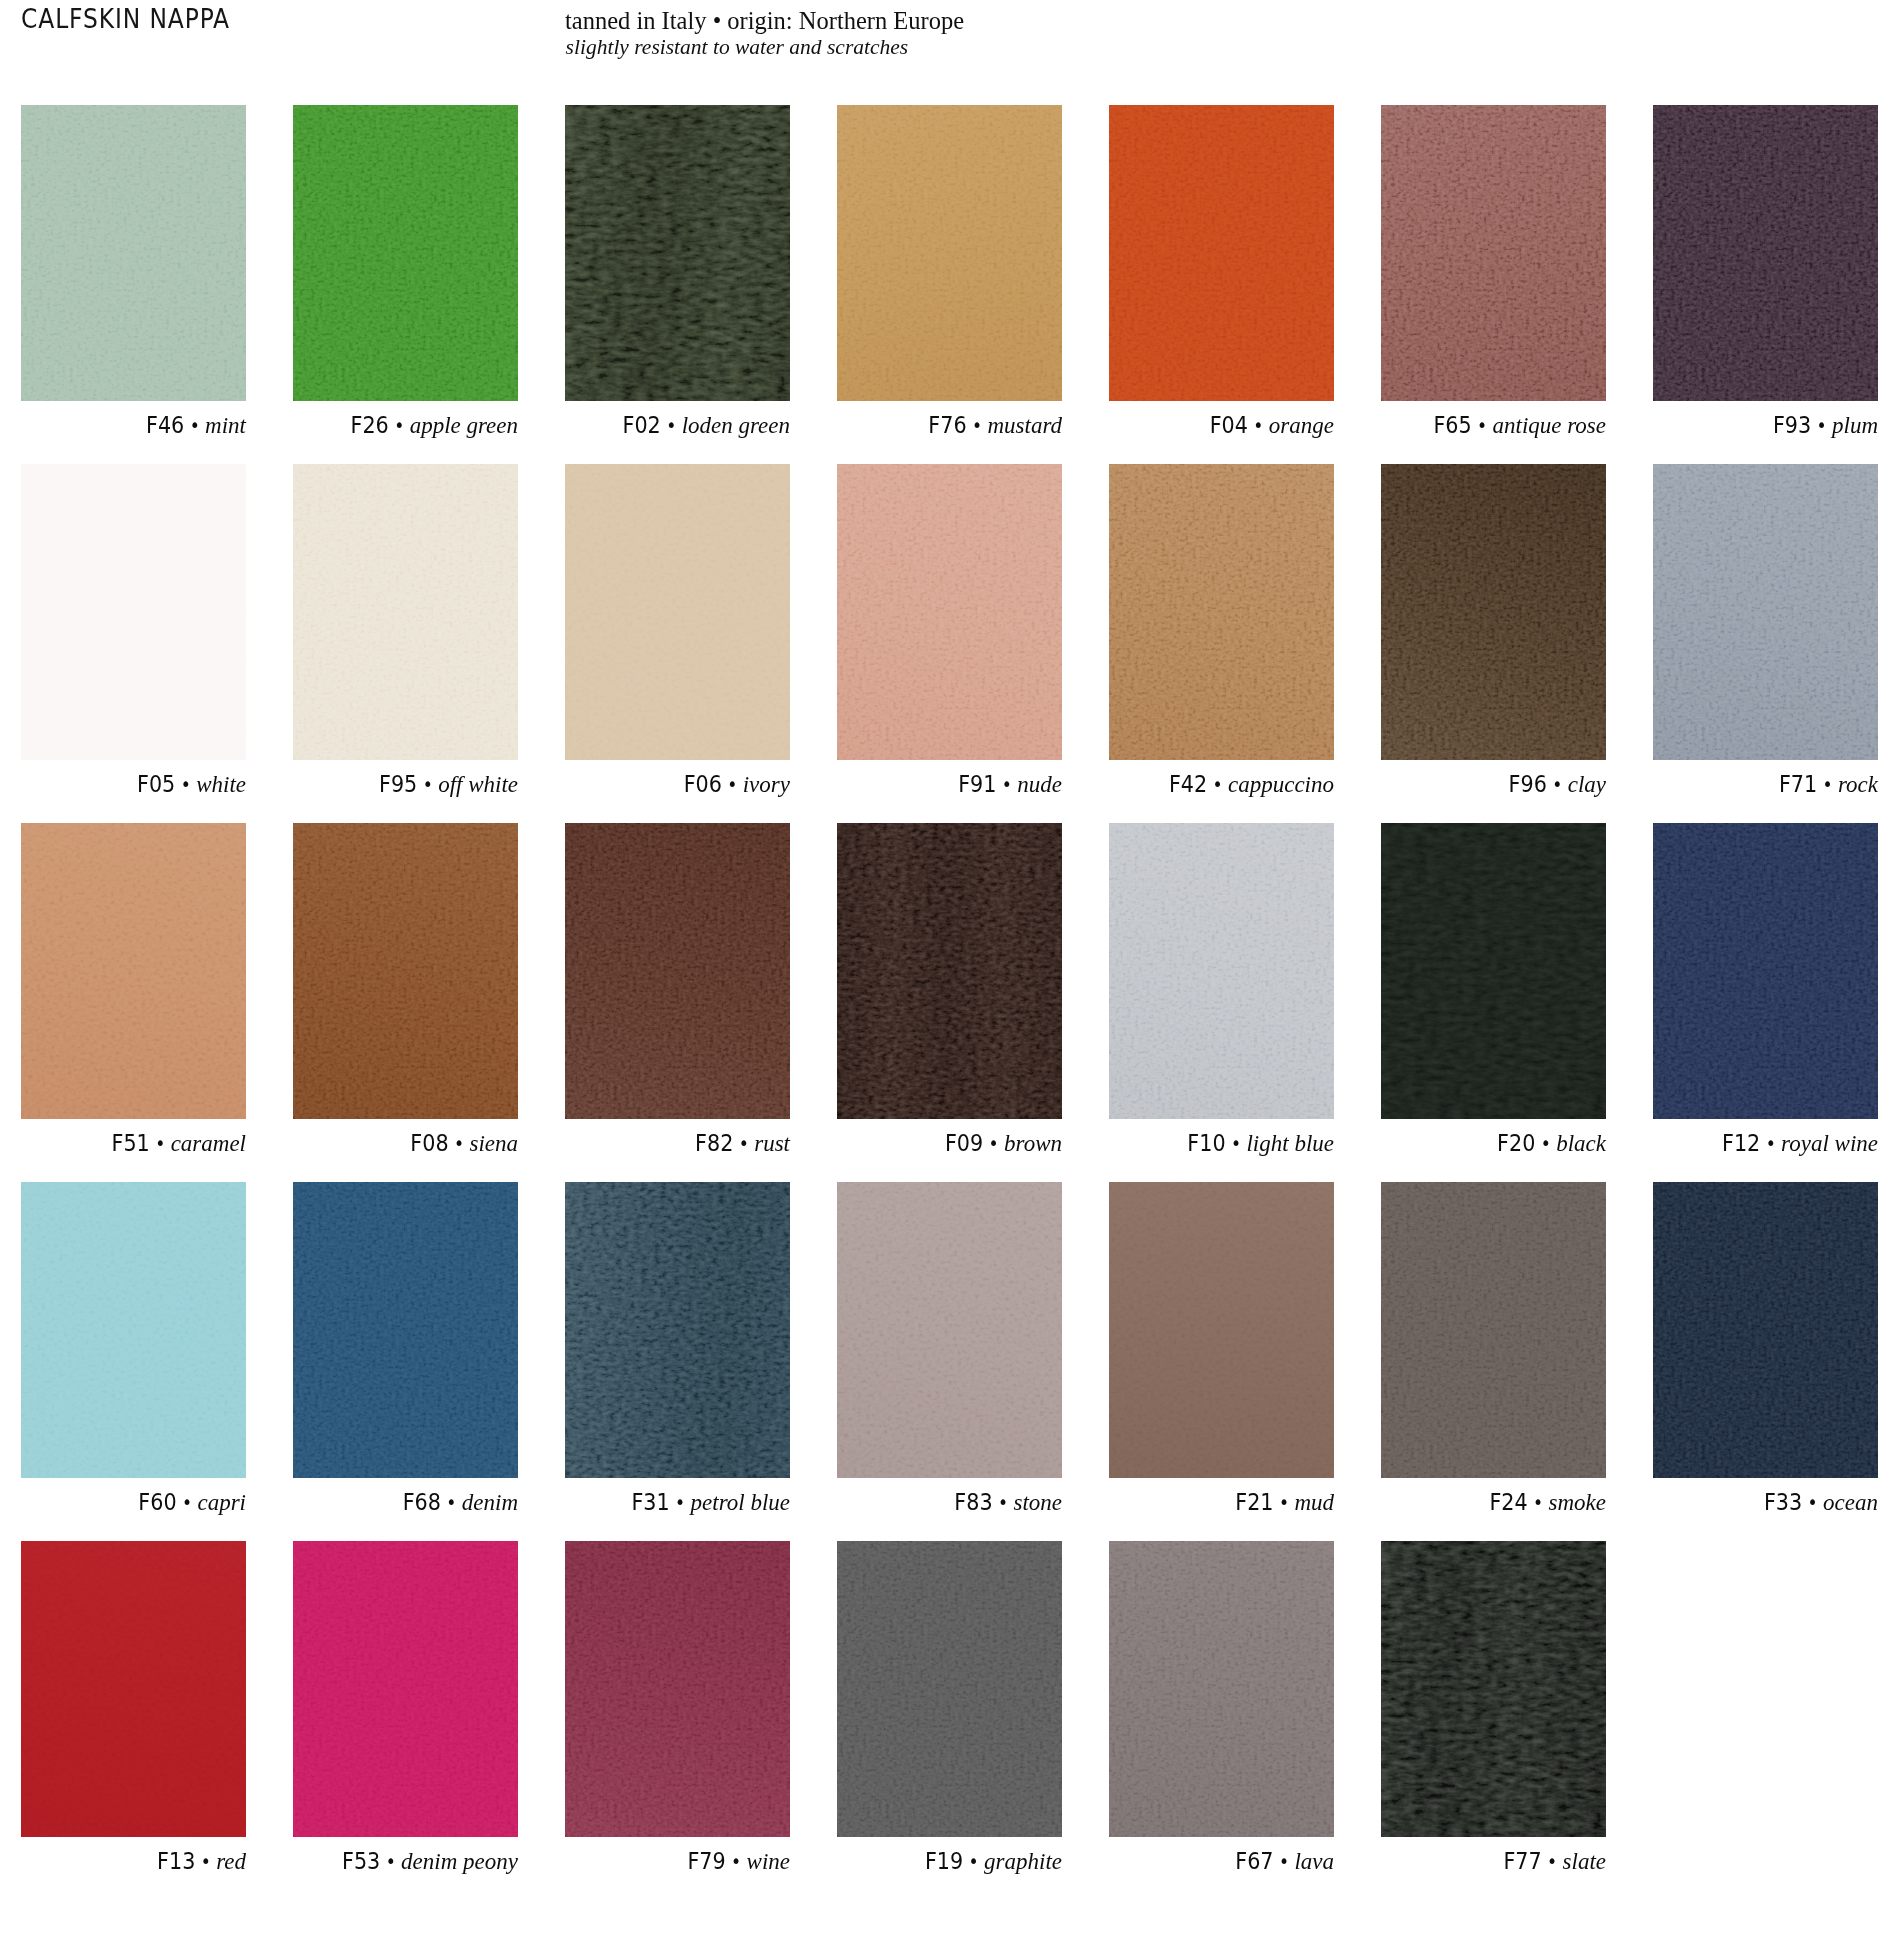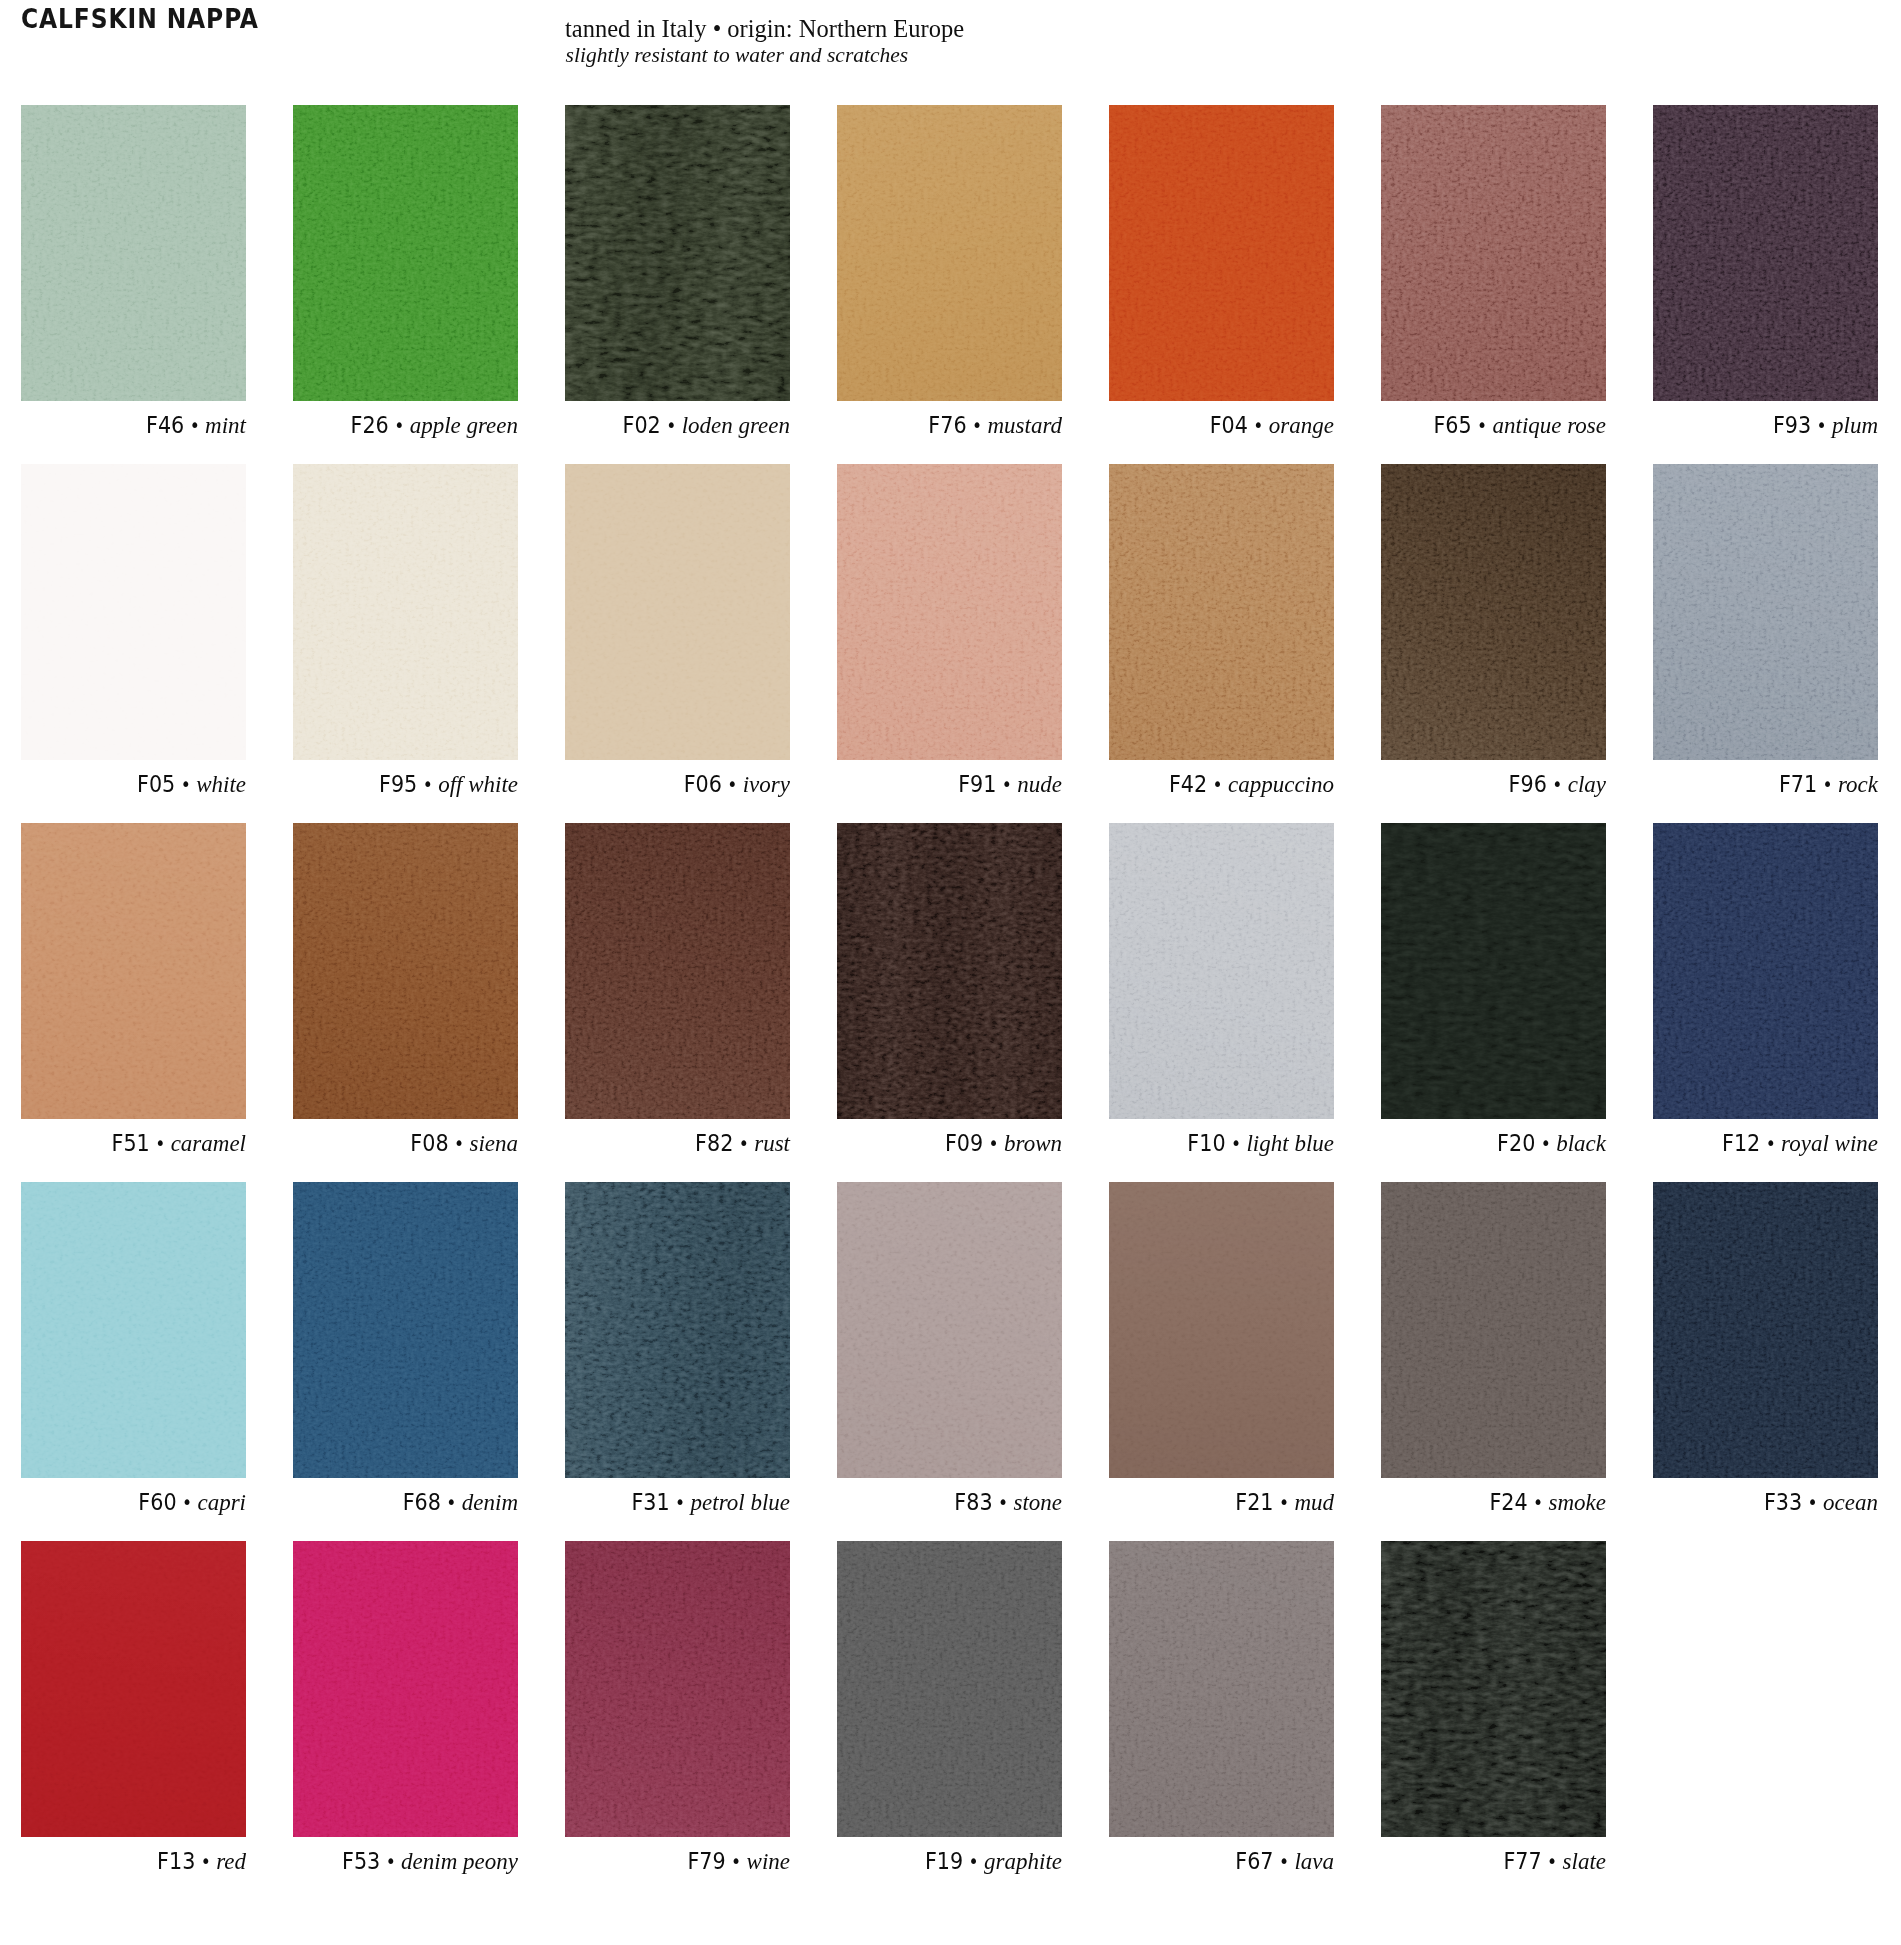--- a/index.html
+++ b/index.html
@@ -8,26 +8,26 @@
     width:1901px; height:1946px; position:relative; overflow:hidden;
     font-family:"Liberation Sans", sans-serif;
     -webkit-font-smoothing:antialiased;
   }
 
   
   #page-header { position:absolute; left:0; top:0; width:1901px; height:95px; }
   #page-title {
     position:absolute; left:21px; top:0px;
     font-family:"DejaVu Sans", sans-serif; font-stretch:condensed;
-    font-size:26px; font-weight:700; letter-spacing:0.9px;
+    font-size:26px; font-weight:400; letter-spacing:0.9px;
     line-height:38px; color:#161616; white-space:nowrap;
   }
   #header-meta {
     position:absolute; left:565px; top:0px;
-    font-family:"Liberation Serif", serif; color:#101010; white-space:nowrap;margin-top:8px;
+    font-family:"Liberation Serif", serif; color:#101010; white-space:nowrap;
   }
   #origin-line   { font-size:24.5px; line-height:42px; }
   #property-line { font-size:21.5px; line-height:10px; font-style:italic; margin-left:0.6px; }
 
   
   #swatch-grid {
     position:absolute; left:21px; top:105px; width:1857px;
     display:grid; grid-template-columns:repeat(7, 225px);
     column-gap:47px; row-gap:63px;
   }

